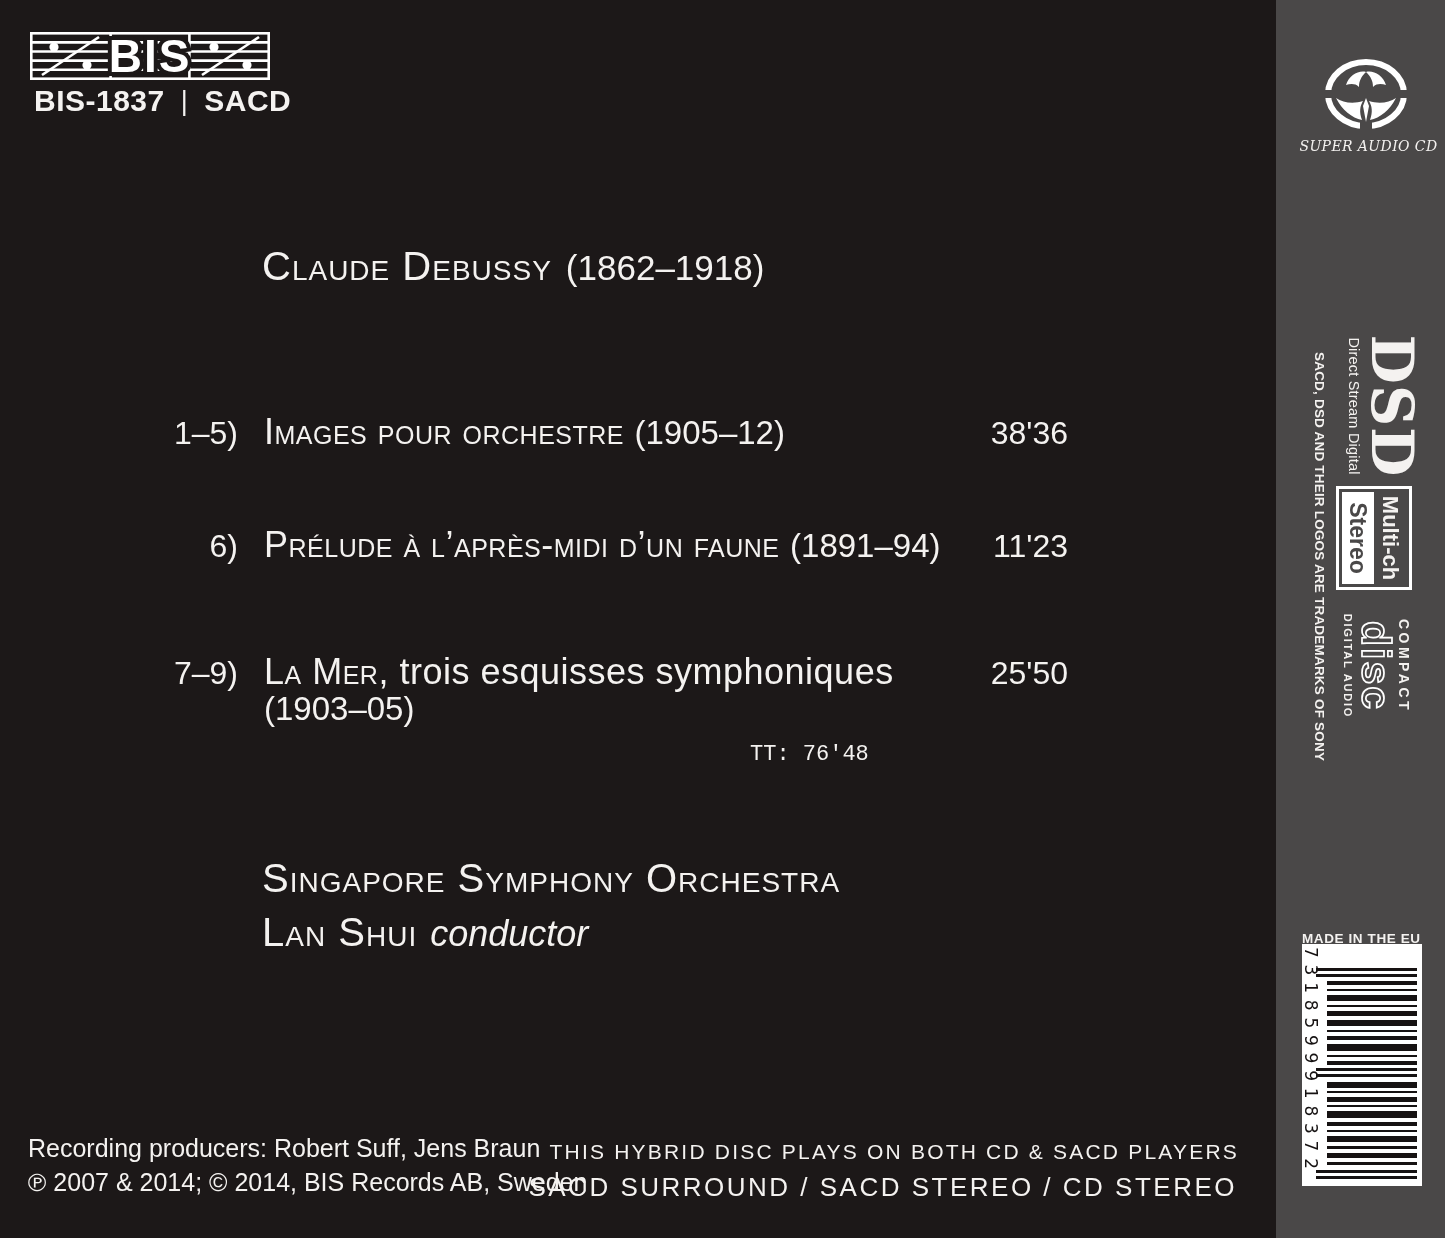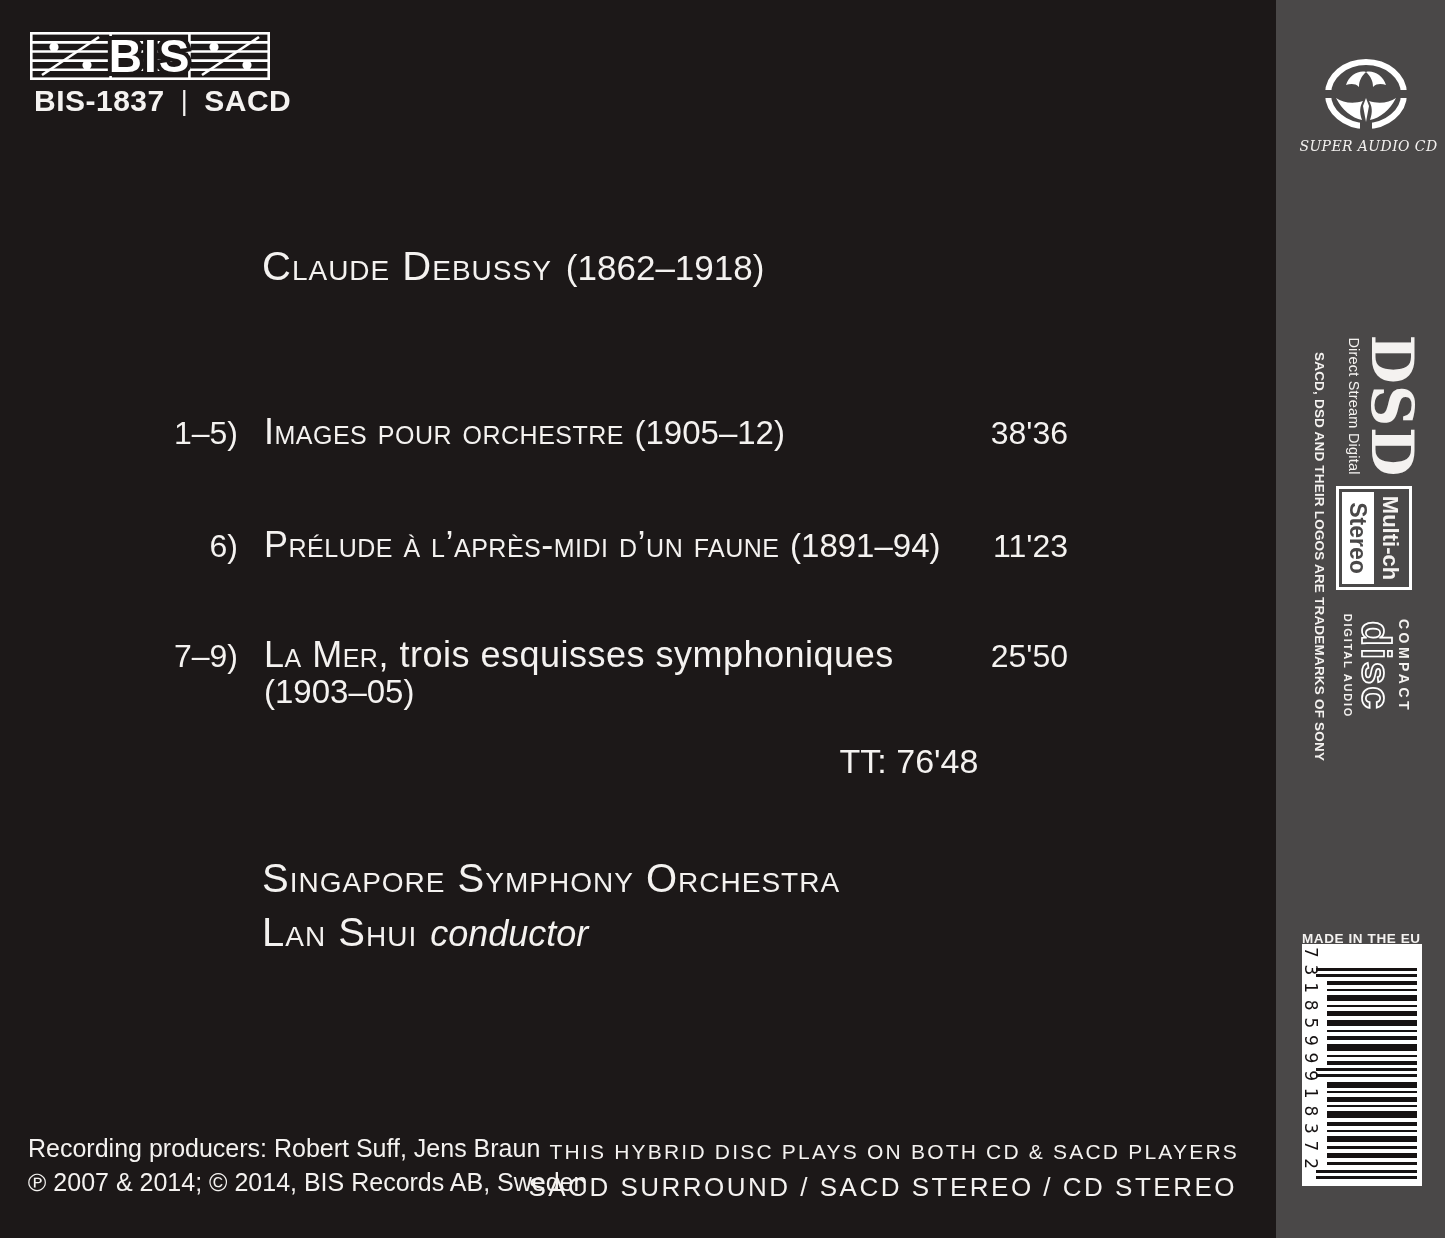--- a/index.html
+++ b/index.html
@@ -18,22 +18,22 @@
   .bis-caption .sep{font-weight:400;font-size:27px;}
   
   .composer-line{left:262px;top:244px;display:flex;align-items:baseline;gap:14px;}
   .composer{font-size:40px;letter-spacing:1px;}
   .composer-dates{font-size:35px;}
   .track-row{left:150px;width:918px;display:flex;align-items:baseline;line-height:1;}
   .trk-num{width:88px;text-align:right;font-size:32px;flex:none;}
   .trk-mid{margin-left:26px;flex:1;font-size:36px;letter-spacing:.5px;}
   .trk-dates{font-size:33px;letter-spacing:0;}
   .trk-dur{font-size:32px;flex:none;}
-  .row1{top:414px;} .row2{top:527px;} .row3{top:637px;}
-  .tt-line{left:750px;width:318px;top:742px;text-align:center;font-size:34px;}
+  .row1{top:414px;} .row2{top:527px;} .row3{top:654px;}
+  .tt-line{left:750px;width:318px;top:742px;text-align:left;font-size:22px;font-family:Liberation Mono, monospace;}
   .orchestra{left:262px;top:856px;font-size:40px;letter-spacing:1px;}
   .conductor-line{left:262px;top:910px;display:flex;align-items:baseline;gap:13px;}
   .conductor-name{font-size:40px;letter-spacing:1px;}
   .conductor-role{font-size:36px;font-style:italic;}
   
   .foot-left1{left:28px;top:1134px;font-size:25px;}
   .foot-left2{left:28px;top:1168px;font-size:25px;}
   .foot-right1{right:206px;top:1140px;font-size:21px;letter-spacing:2.2px;text-align:right;}
   .foot-right2{right:208px;top:1172px;font-size:26px;letter-spacing:2.5px;text-align:right;}
   

